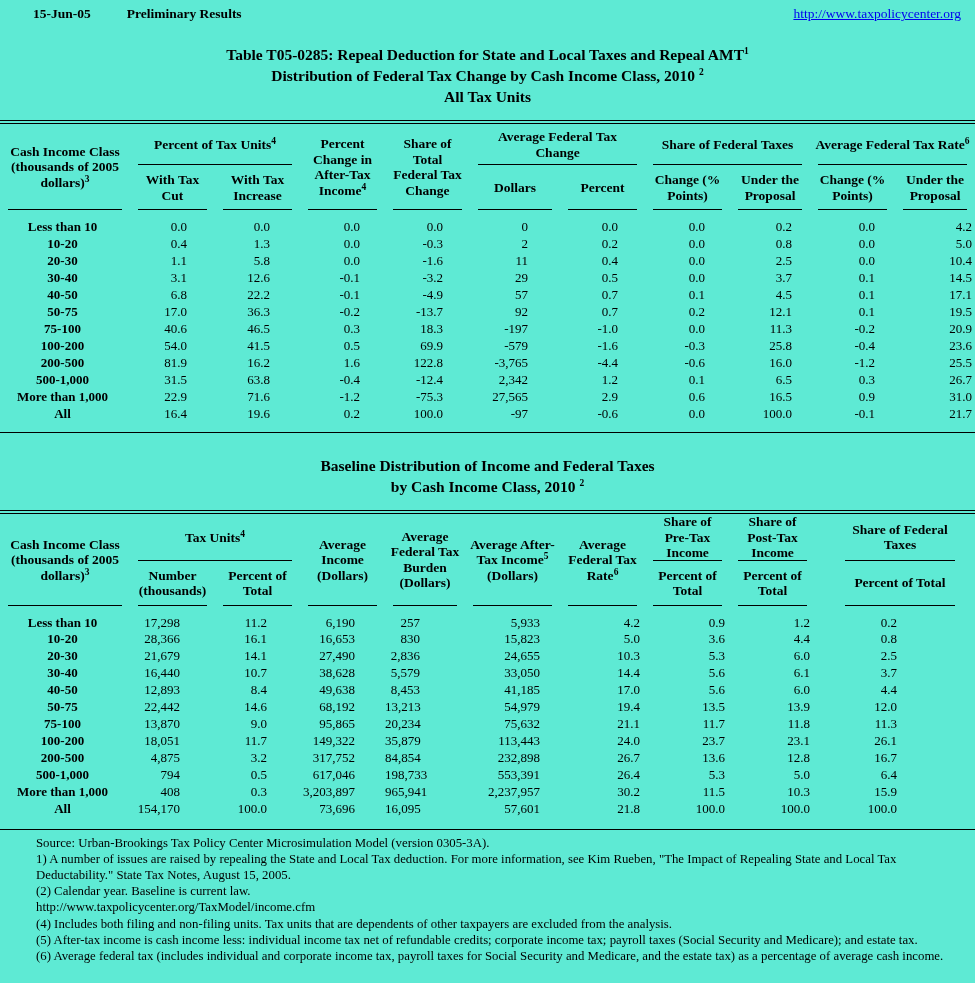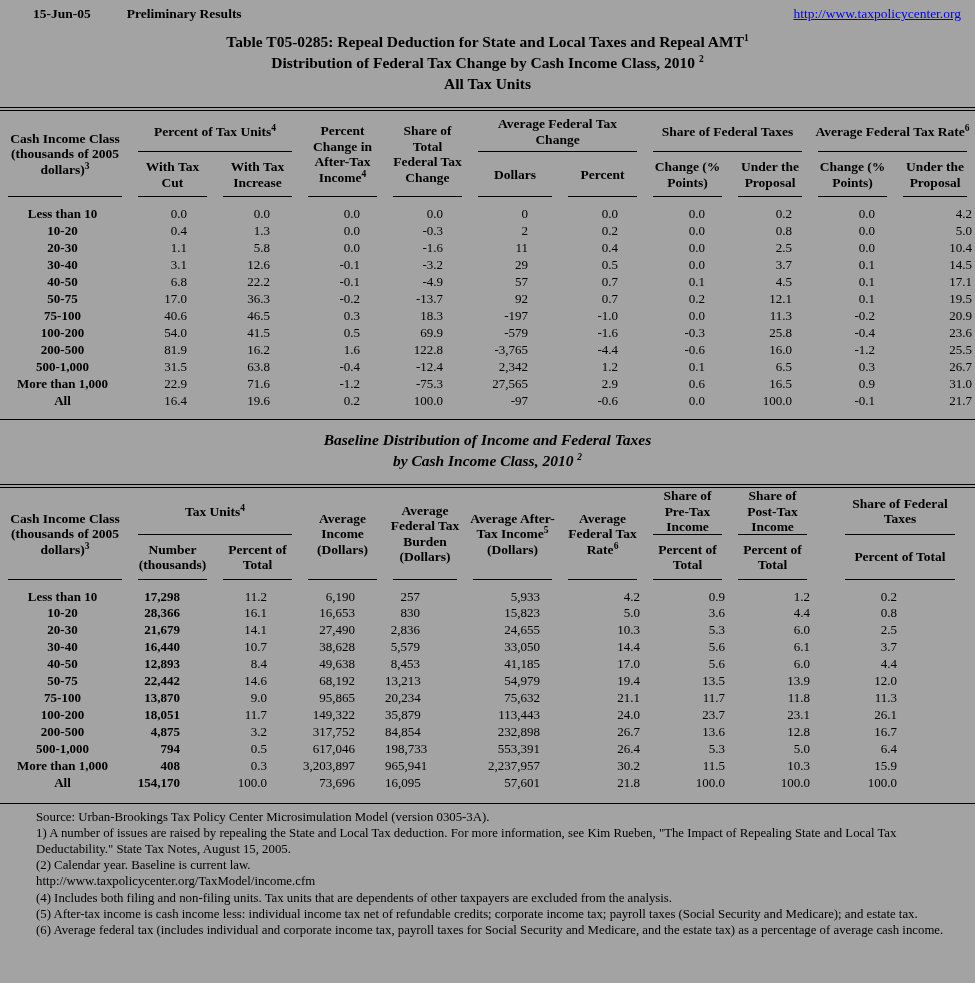--- a/index.html
+++ b/index.html
@@ -1,36 +1,36 @@
 <!DOCTYPE html>
 <html><head>
 <meta charset="utf-8">
 <style>
   html,body{margin:0;padding:0;background:#fff;}
   .page{
     position:relative;
     width:975px;height:983px;
-    background:#a3a3a3;color:#000;
+    background:#5eead4;color:#000;
     font-family:"Liberation Serif","DejaVu Serif",serif;
     overflow:hidden;
   }
   
   .topbar{display:flex;align-items:baseline;padding-top:6px;font-size:13.5px;}
   .topbar .date{margin-left:33px;font-weight:bold;}
   .topbar .status{margin-left:36px;font-weight:bold;}
   .topbar .link{margin-left:auto;margin-right:14px;color:#0000EE;text-decoration:underline;}
   
-  .titleblock{margin-top:9px;text-align:center;font-weight:bold;font-size:15.5px;line-height:21px;}
+  .titleblock{margin-top:22px;text-align:center;font-weight:bold;font-size:15.5px;line-height:21px;}
   sup{font-size:9.5px;line-height:0;}
   
   .rule-double{border-top:1.5px solid #000;border-bottom:1.5px solid #000;height:2px;}
   .rule{border-top:1.8px solid #000;height:0;}
   .r1{margin-top:13px;}
   .r2{margin-top:10px;}
-  .t2title{font-style:italic;}
+  .t2title{}
   .r3{margin-top:11px;}
   
   table{width:975px;border-collapse:collapse;table-layout:fixed;}
   th,td{padding:0;}
   thead th{
     font-weight:bold;font-size:13.5px;line-height:15.5px;
     text-align:center;vertical-align:middle;position:relative;padding:0 5px;
   }
   thead tr.hr1{height:41px;}
   thead tr.hr2{height:45px;}
@@ -48,21 +48,21 @@
   }
   tbody tr{height:17px;}
   tbody tr:first-child th,tbody tr:first-child td{padding-top:9px;}
   
   #t1 td.c1{padding-right:28px;} #t1 td.c2{padding-right:30px;}
   #t1 td.c3{padding-right:25px;} #t1 td.c4{padding-right:27px;}
   #t1 td.c5{padding-right:32px;} #t1 td.c6{padding-right:27px;}
   #t1 td.c7{padding-right:25px;} #t1 td.c8{padding-right:18px;}
   #t1 td.c9{padding-right:20px;} #t1 td.c10{padding-right:3px;}
   
-  #t2 td.c1{padding-right:35px;font-weight:bold;} #t2 td.c2{padding-right:33px;}
+  #t2 td.c1{padding-right:35px;} #t2 td.c2{padding-right:33px;}
   #t2 td.c3{padding-right:30px;} #t2 td.c4{padding-right:45px;}
   #t2 td.c5{padding-right:20px;} #t2 td.c6{padding-right:5px;}
   #t2 td.c7{padding-right:5px;}  #t2 td.c8{padding-right:5px;}
   #t2 td.c9{padding-right:78px;}
   
   .footnotes{margin-top:5px;padding-left:4px;padding-right:2px;}
   .fnline{font-size:12.8px;line-height:16.2px;margin-left:32px;}
 </style>
 </head>
 <body>

